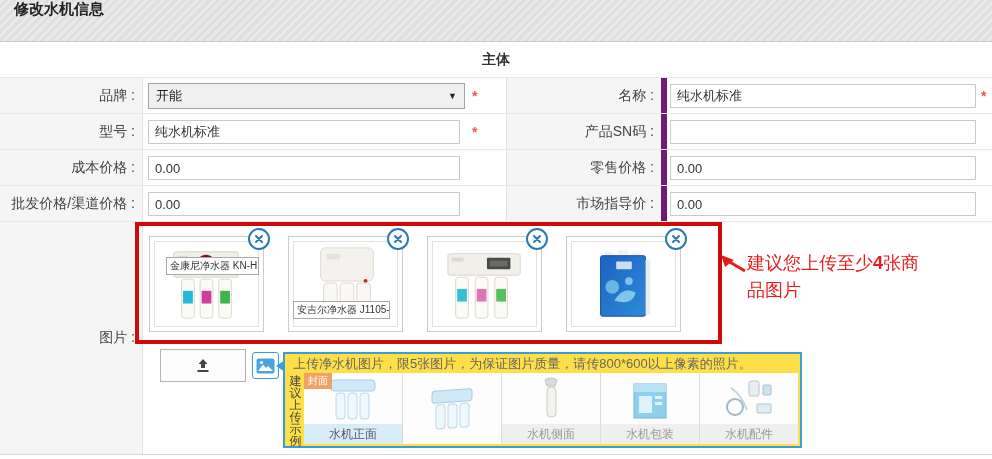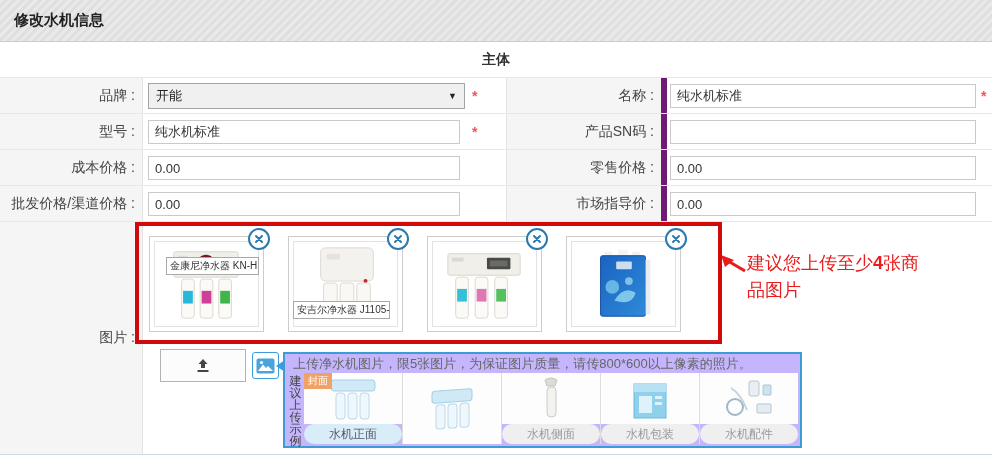--- a/index.html
+++ b/index.html
@@ -1,21 +1,21 @@
 <!DOCTYPE html>
 <html><head>
 <meta charset="utf-8">
 <style>
   html,body{margin:0;padding:0;background:#fff;}
   .page{position:relative;width:992px;height:459px;background:#fff;overflow:hidden;
         font-family:"Liberation Sans",sans-serif;color:#333;}
   
   .hdr{position:absolute;left:0;top:0;width:992px;height:42px;box-sizing:border-box;
        background:repeating-linear-gradient(135deg,#e9e9e9 0 3px,#dfdfdf 3px 6px);
-       border-bottom:1px solid #cbcbcb;display:flex;align-items:center;padding-left:14px;}
+       border-bottom:1px solid #cbcbcb;display:flex;padding-left:14px;}
   .hdr-title{font-size:15px;font-weight:bold;color:#222;}
   
   .secrow{position:absolute;left:0;top:42px;width:992px;height:36px;box-sizing:border-box;
           line-height:35px;text-align:center;font-size:14px;font-weight:bold;color:#333;
           border-bottom:1px solid #e8e8e8;background:#fff;}
   
   .frow{position:absolute;left:0;width:992px;height:36px;box-sizing:border-box;
         border-bottom:1px solid #e8e8e8;background:#fff;}
   .lbl{position:absolute;top:0;bottom:0;background:#f5f5f5;display:flex;align-items:center;
        justify-content:flex-end;padding-right:7px;box-sizing:border-box;font-size:14px;color:#444;}
@@ -54,31 +54,31 @@
             color:#e81c1c;z-index:5;}
   .ann-text b{font-weight:bold;}
   
   .upbtn{position:absolute;left:160px;top:349px;width:86px;height:33px;box-sizing:border-box;
          background:#fcfcfc;border:1px solid #b3b3b3;display:flex;align-items:center;
          justify-content:center;gap:5px;font-size:14px;color:#222;cursor:pointer;}
   .picicon{position:absolute;left:252px;top:352px;width:27px;height:27px;box-sizing:border-box;
            border:1px solid #3d9cd7;border-radius:3px;background:#fff;display:flex;
            align-items:center;justify-content:center;cursor:pointer;}
   .exbox{position:absolute;left:283px;top:352px;width:519px;height:96px;box-sizing:border-box;
-         border:2px solid #3d9cd7;background:#c4b5fd;}
+         border:2px solid #3d9cd7;background:#fde047;}
   .tail{position:absolute;left:-9px;top:6px;width:0;height:0;border-top:6px solid transparent;
         border-bottom:6px solid transparent;border-right:9px solid #3d9cd7;}
   .extip{position:absolute;left:8px;top:1px;font-size:13px;color:#666;white-space:nowrap;}
   .exstrip{position:absolute;left:2px;top:19px;right:2px;bottom:2px;display:flex;}
   .exside{width:17px;font-size:12px;line-height:12px;color:#444;word-break:break-all;
           padding-top:2px;text-align:center;}
   .excell{flex:1;position:relative;border-left:1px solid #ddd;display:flex;flex-direction:column;}
   .excell .img{flex:1;display:flex;align-items:center;justify-content:center;background:#fdfdfd;overflow:hidden;}
   .cap{height:20px;line-height:20px;text-align:center;font-size:12px;color:#999;background:#efefef;
-       white-space:nowrap;overflow:hidden;border-radius:10px;}
+       white-space:nowrap;overflow:hidden;}
   .cap-first{background:#d9edf8;color:#556;}
   .badge{position:absolute;left:0;top:0;background:#f0a264;color:#fff;font-size:10px;
          padding:1px 4px;z-index:2;text-align:right;}
   .botline{position:absolute;left:0;top:454px;width:992px;height:1px;background:#c9dbe7;}
 </style>
 </head>
 <body>
 
 <div class="page">
 

